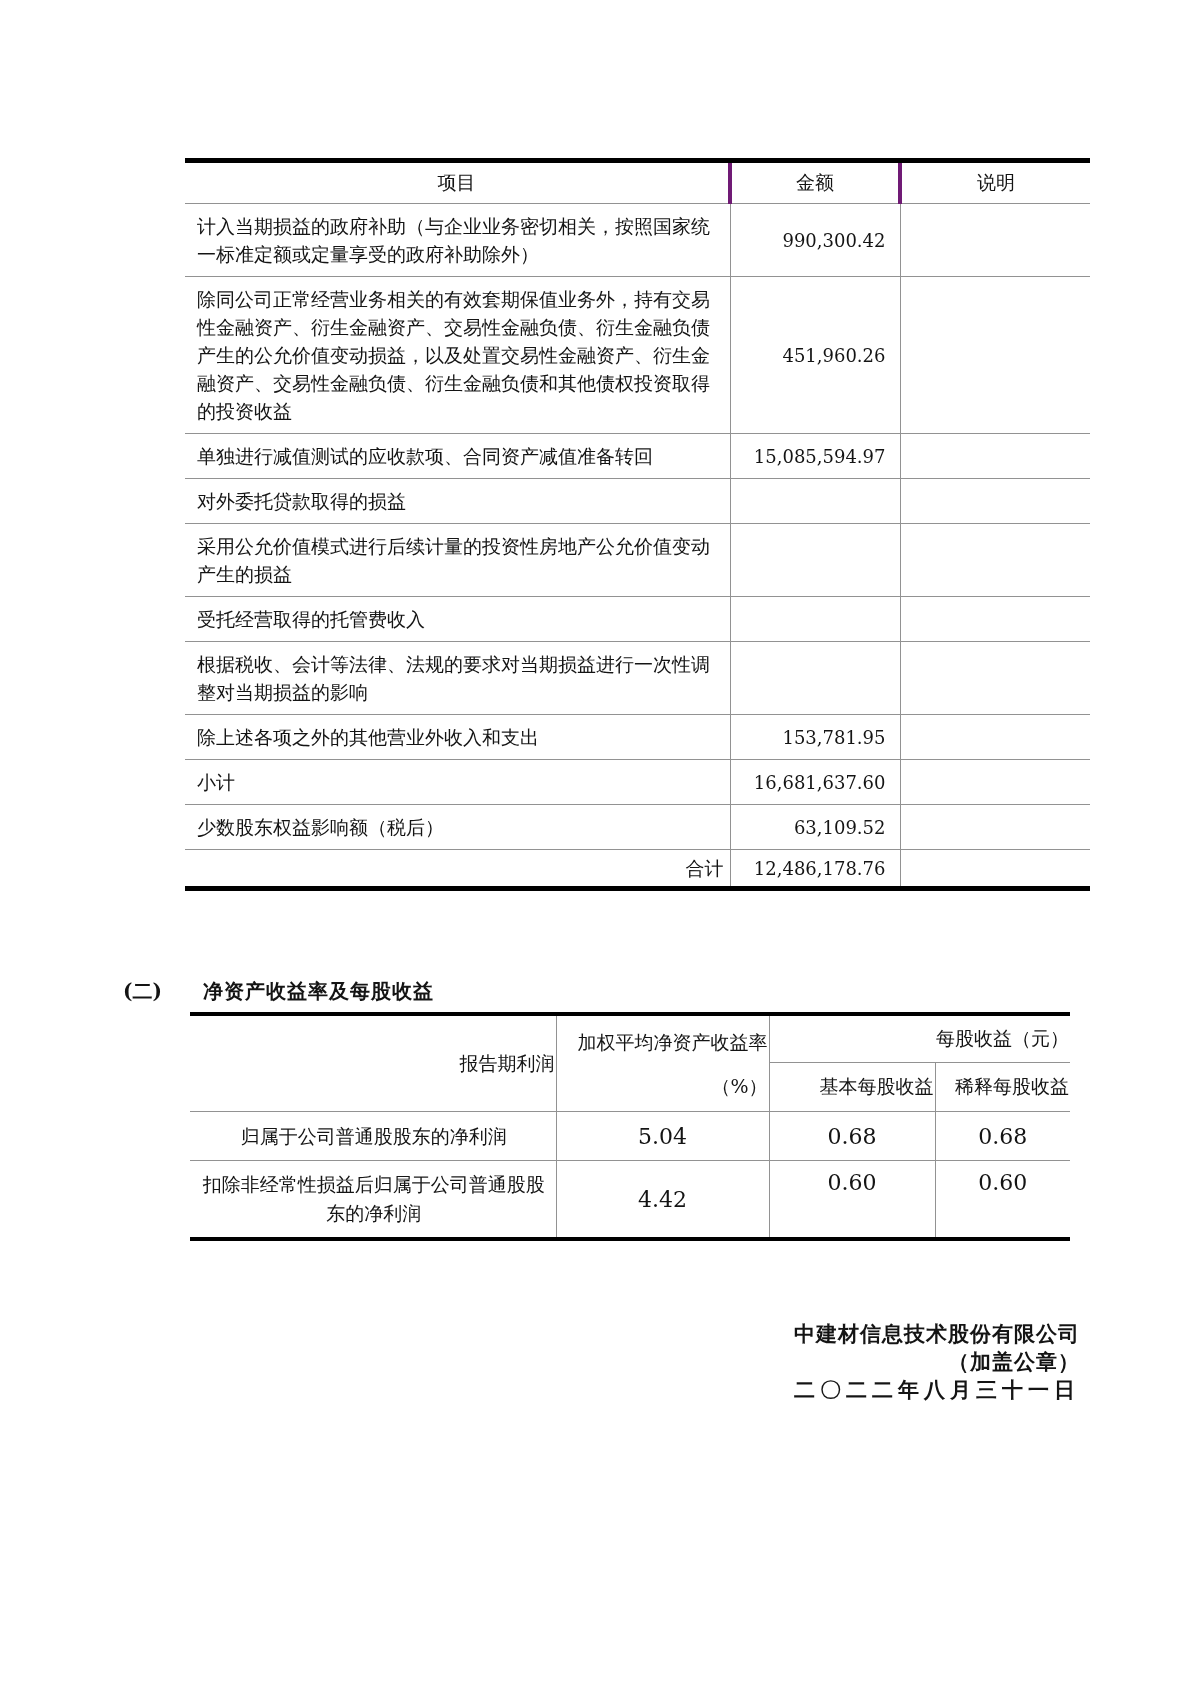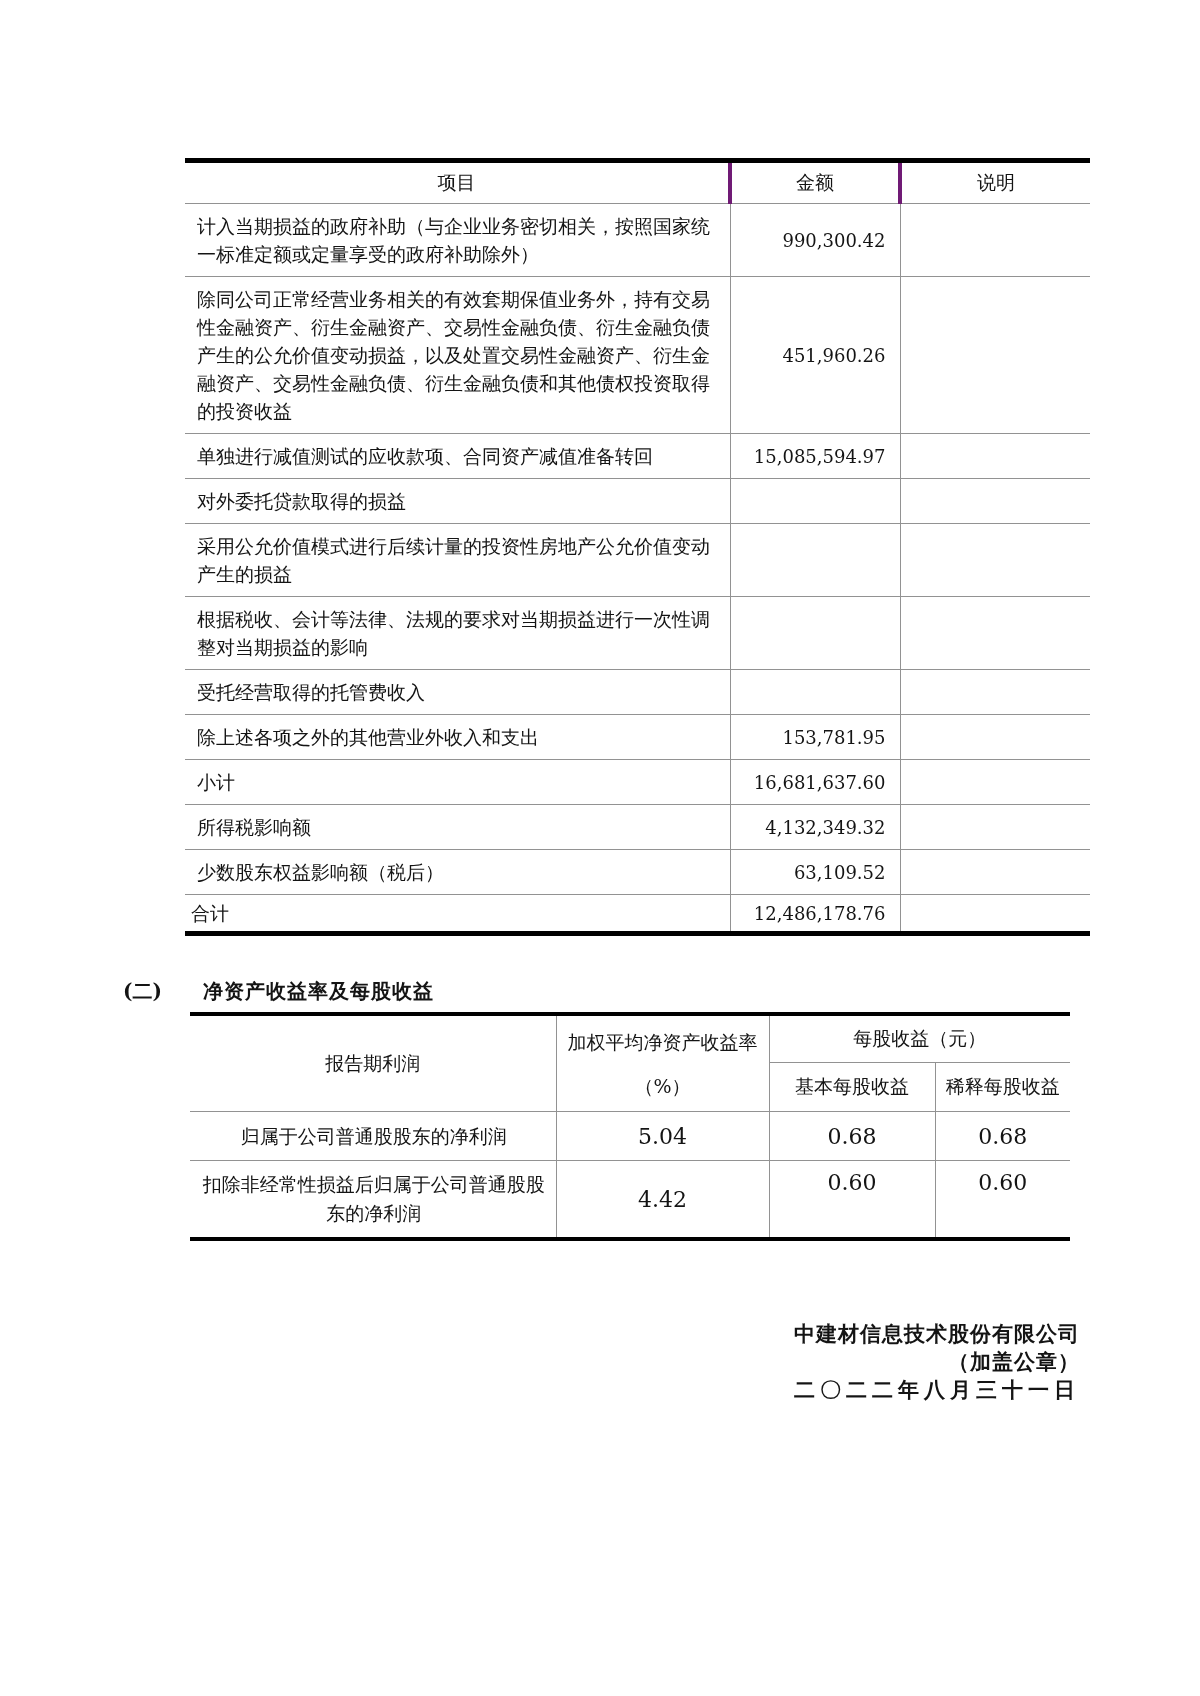--- a/index.html
+++ b/index.html
@@ -23,21 +23,21 @@
   #table1 td, #table1 th {
     border-bottom:1px solid #929292;
     font-weight:normal;
     vertical-align:middle;
   }
   #table1 col.c1 { width:545px; }
   #table1 col.c2 { width:170px; }
   #table1 col.c3 { width:190px; }
   #table1 thead th { text-align:center; padding:7px 6px; }
   #table1 td.item { text-align:left; padding:8px 14px 8px 12px; line-height:28px; }
-  #table1 td.item.center { text-align:left; padding:4px 6px; }
+  #table1 td.item.center { text-align:right; padding:4px 6px; }
   #table1 td.amount {
     border-left:1px solid #929292;
     text-align:right; padding:4px 14px 4px 4px;
     font-size:18px; white-space:nowrap;
   }
   #table1 td.note { border-left:1px solid #929292; }
   #table1 th.h-amount, #table1 th.h-note { border-left:4px solid #701a75; }
 
   
   #section2-heading {
@@ -53,21 +53,21 @@
     position:absolute; left:190px; top:1012px; width:880px;
     border-collapse:collapse;
     border-top:4px solid #000;
     border-bottom:4px solid #000;
     font-size:19px;
   }
   #table2 col.c1 { width:366px; }
   #table2 col.c2 { width:213px; }
   #table2 col.c3 { width:166px; }
   #table2 col.c4 { width:135px; }
-  #table2 th { font-weight:normal; text-align:center; vertical-align:middle; }
+  #table2 th { font-weight:normal; text-align:right; vertical-align:middle; }
   #table2 td { text-align:center; vertical-align:middle; }
   #table2 .bl { border-left:1px solid #929292; }
   #table2 .bb { border-bottom:1px solid #929292; }
   #table2 th.eps-group { height:44px; }
   #table2 th.eps-sub { height:46px; }
   #table2 th.roe-head span { display:block; line-height:44px; }
   #table2 td.lbl { text-align:center; padding:6px 10px 6px 12px; line-height:29px; }
   #table2 tr.r1 td { height:36px; }
   #table2 tr.r2 td.lbl { padding-top:9px; padding-bottom:9px; }
   #table2 tr.r2 td.top { vertical-align:top; padding-top:9px; }
@@ -120,42 +120,37 @@
       <td class="item">对外委托贷款取得的损益</td>
       <td class="amount"></td>
       <td class="note"></td>
     </tr>
     <tr>
       <td class="item">采用公允价值模式进行后续计量的投资性房地产公允价值变动产生的损益</td>
       <td class="amount"></td>
       <td class="note"></td>
     </tr>
     <tr>
+      <td class="item">受托经营取得的托管费收入</td>
+      <td class="amount"></td>
+      <td class="note"></td>
+    </tr>
+    <tr>
       <td class="item">根据税收、会计等法律、法规的要求对当期损益进行一次性调整对当期损益的影响</td>
-      <td class="amount"></td>
-      <td class="note"></td>
-    </tr>
-    <tr>
-      <td class="item">受托经营取得的托管费收入</td>
       <td class="amount"></td>
       <td class="note"></td>
     </tr>
     <tr>
       <td class="item">除上述各项之外的其他营业外收入和支出</td>
       <td class="amount">153,781.95</td>
       <td class="note"></td>
     </tr>
     <tr>
       <td class="item">小计</td>
       <td class="amount">16,681,637.60</td>
-      <td class="note"></td>
-    </tr>
-    <tr>
-      <td class="item">所得税影响额</td>
-      <td class="amount">4,132,349.32</td>
       <td class="note"></td>
     </tr>
     <tr>
       <td class="item">少数股东权益影响额（税后）</td>
       <td class="amount">63,109.52</td>
       <td class="note"></td>
     </tr>
     <tr>
       <td class="item center">合计</td>
       <td class="amount">12,486,178.76</td>

